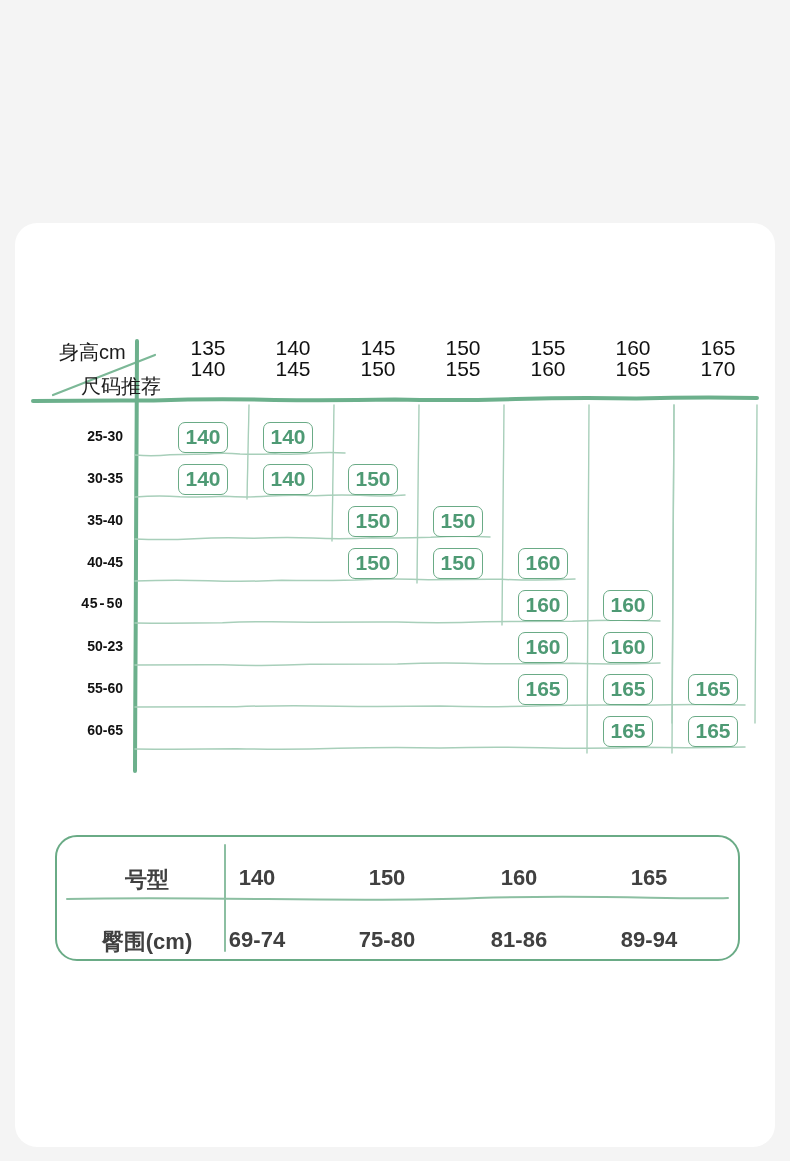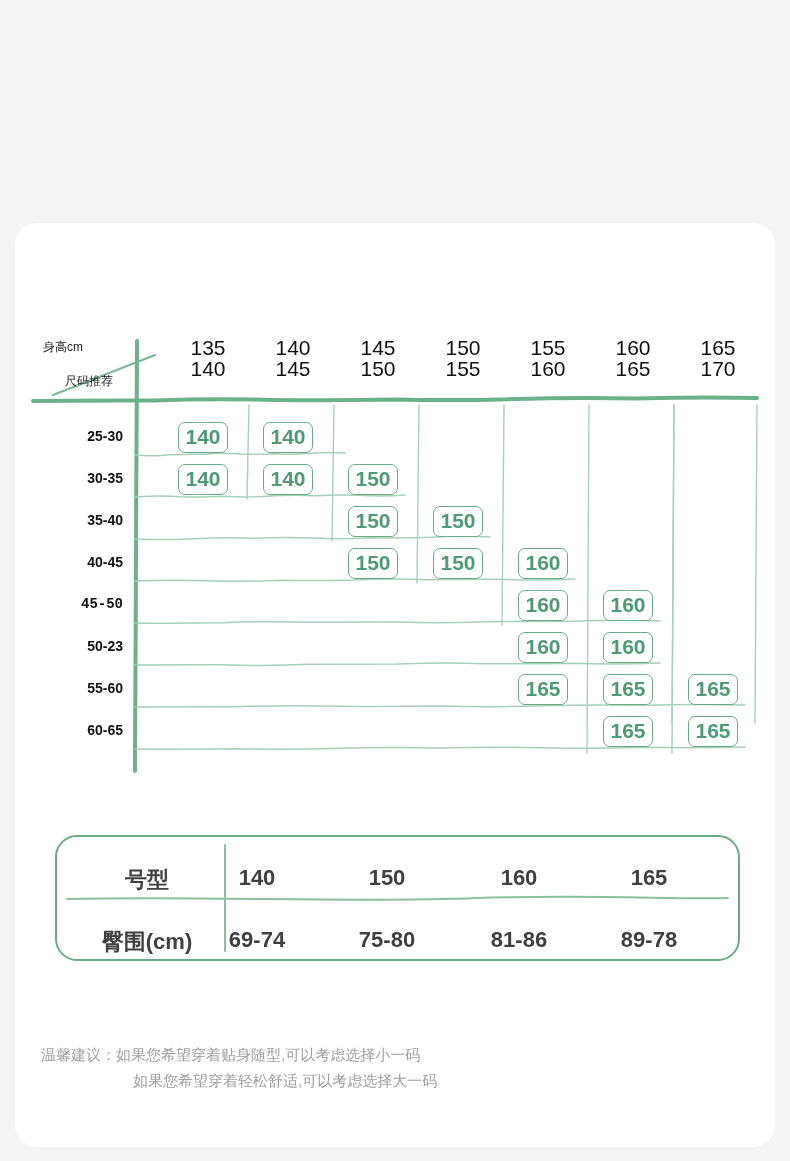--- a/index.html
+++ b/index.html
@@ -53,23 +53,24 @@
   }
   .matrix svg {
     position: absolute;
     left: 0;
     top: 0;
     overflow: visible;
   }
 
   .axis-label {
     position: absolute;
-    font-size: 12px;
+    font-size: 20px;
     color: #1b1b1b;
     white-space: nowrap;
+    margin-left: 16px;
   }
   .axis-label.h {
     left: 28px;
     top: 116px;
   }
   .axis-label.w {
     left: 50px;
     top: 150px;
   }
 
@@ -259,24 +260,20 @@
       <div id="st-cells">
           <div class="st-cell" style="left: 30px; top: 28px; width: 120px;">号型</div>
           <div class="st-cell" style="left: 30px; top: 90px; width: 120px;">臀围(cm)</div>
           <div class="st-cell" style="left: 145px; top: 28px; width: 110px;">140</div>
           <div class="st-cell" style="left: 275px; top: 28px; width: 110px;">150</div>
           <div class="st-cell" style="left: 407px; top: 28px; width: 110px;">160</div>
           <div class="st-cell" style="left: 537px; top: 28px; width: 110px;">165</div>
           <div class="st-cell" style="left: 145px; top: 90px; width: 110px;">69-74</div>
           <div class="st-cell" style="left: 275px; top: 90px; width: 110px;">75-80</div>
           <div class="st-cell" style="left: 407px; top: 90px; width: 110px;">81-86</div>
-          <div class="st-cell" style="left: 537px; top: 90px; width: 110px;">89-78</div>
+          <div class="st-cell" style="left: 537px; top: 90px; width: 110px;">89-94</div>
         </div>
     </div>
 
   </div>
 
-  <div class="footer">
-    <span>温馨建议：</span><span>如果您希望穿着贴身随型,可以考虑选择小一码</span>
-    <span class="line2">如果您希望穿着轻松舒适,可以考虑选择大一码</span>
-  </div>
 
 </div>
 
 </body></html>

